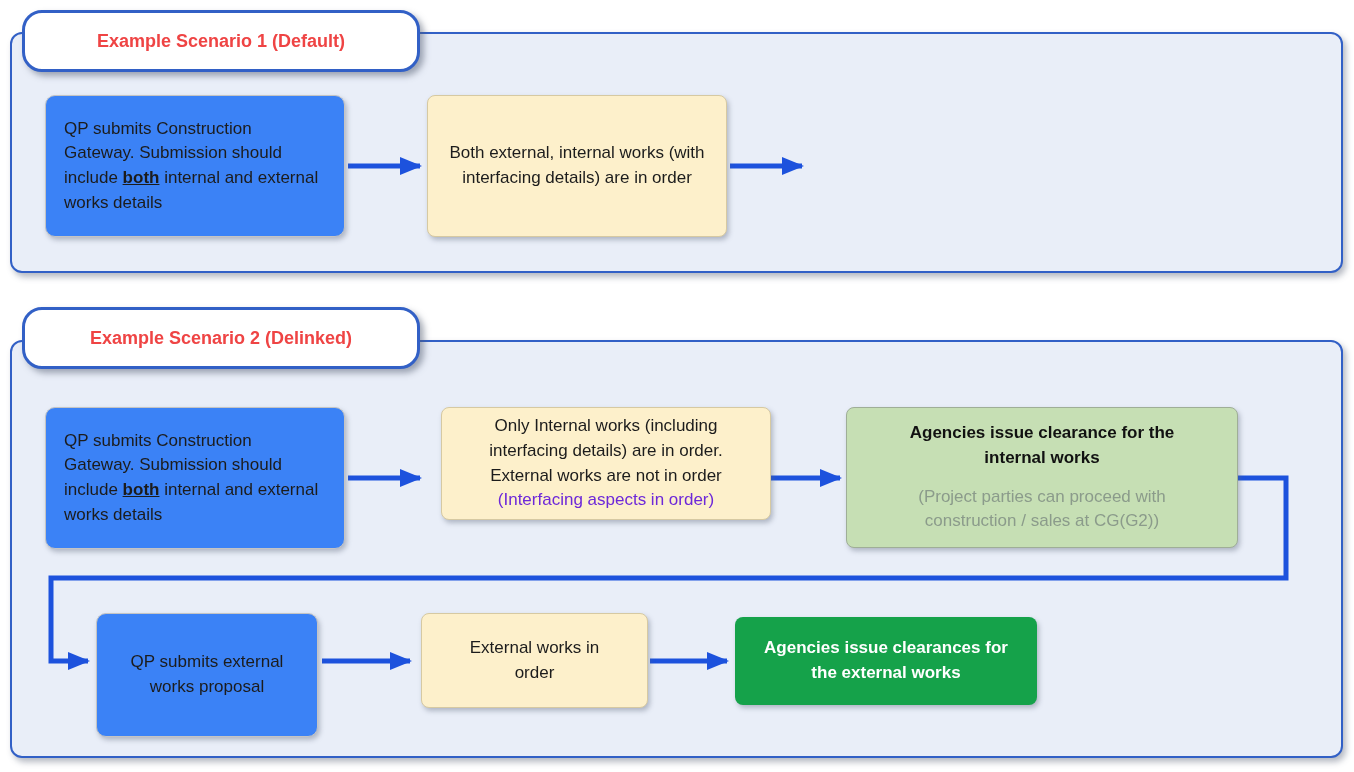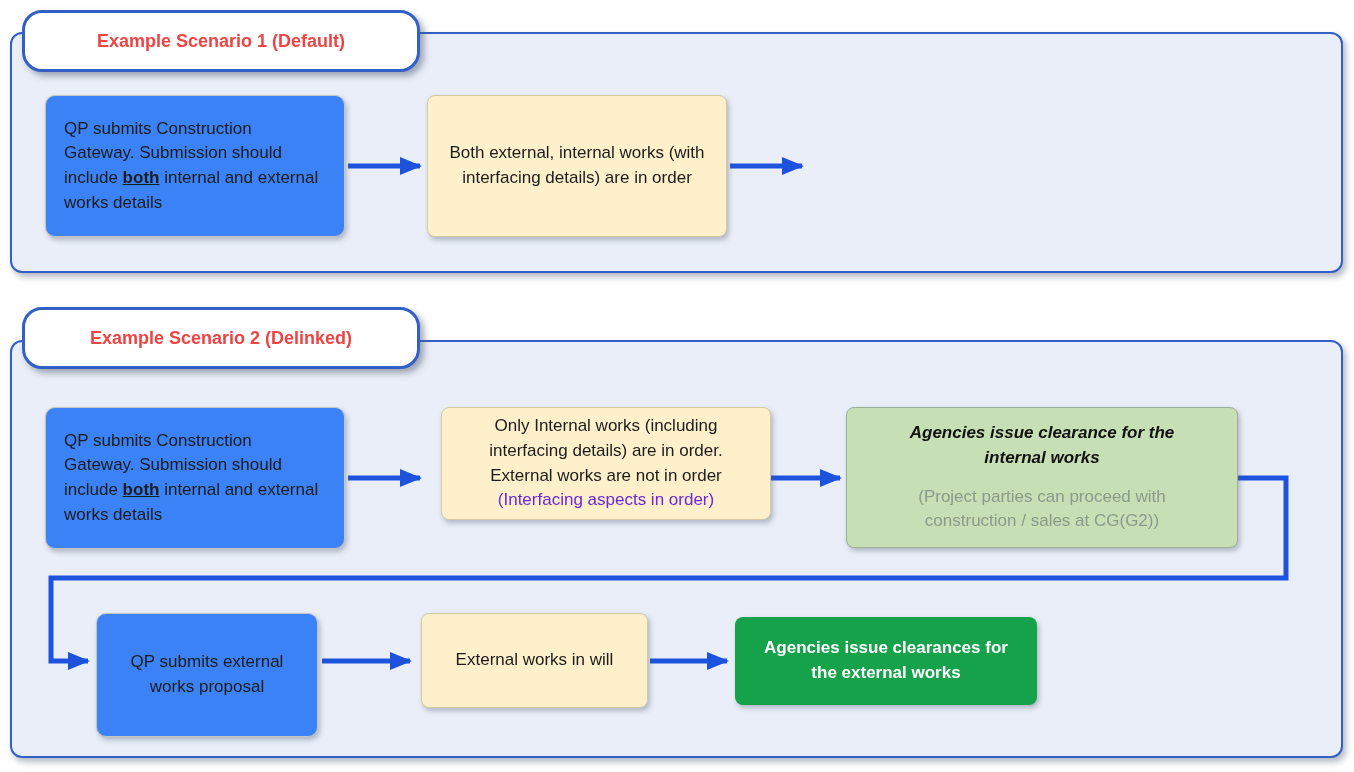--- a/index.html
+++ b/index.html
@@ -59,21 +59,21 @@
   #s2-b2 { left:425px; top:407px; width:330px; height:113px; padding:10px 14px;margin-left:16px; }
   #s2-b3 { left:846px; top:407px; width:392px; height:141px; padding:10px 20px; }
   
   #s2-b4 { left:96px;  top:613px; width:222px; height:124px; padding:8px 14px; }
   #s2-b5 { left:421px; top:613px; width:227px; height:95px; padding:8px 30px; }
   #s2-b6 { left:735px; top:617px; width:302px; height:88px; padding:12px 22px; }
 
   .emph { font-weight:700; text-decoration:underline; }
   .g-title { font-weight:700; color:#ffffff; }
   .g-sub   { color:#e2d83b; margin-top:6px; }
-  .lg-title{ font-weight:700; color:#111111; max-width:312px;font-style:italic; }
+  .lg-title{ font-weight:700; color:#111111; max-width:312px; }
   .lg-sub  { color:#8b9b8b; margin-top:14px; max-width:312px; }
   .note    { color:#6d28d9; }
 
   .connectors {
     position:absolute; left:0; top:0; width:1354px; height:772px;
     z-index:3; pointer-events:none;
   }
 </style>
 </head>
 <body>
@@ -128,20 +128,20 @@
   <div class="box lgreen-box vcenter hcenter" id="s2-b3">
     <span class="lg-title">Agencies issue clearance for the internal works</span>
     <span class="lg-sub">(Project parties can proceed with construction / sales at CG(G2))</span>
   </div>
 
   <div class="box white-box vcenter hcenter" id="s2-b4">
     <span>QP submits external works proposal</span>
   </div>
 
   <div class="box cream-box vcenter hcenter" id="s2-b5">
-    <span>External works in will</span>
+    <span>External works in order</span>
   </div>
 
   <div class="box green-box vcenter hcenter" id="s2-b6">
     <span class="g-title">Agencies issue clearances for the external works</span>
   </div>
 
 </div>
 
 </body></html>

